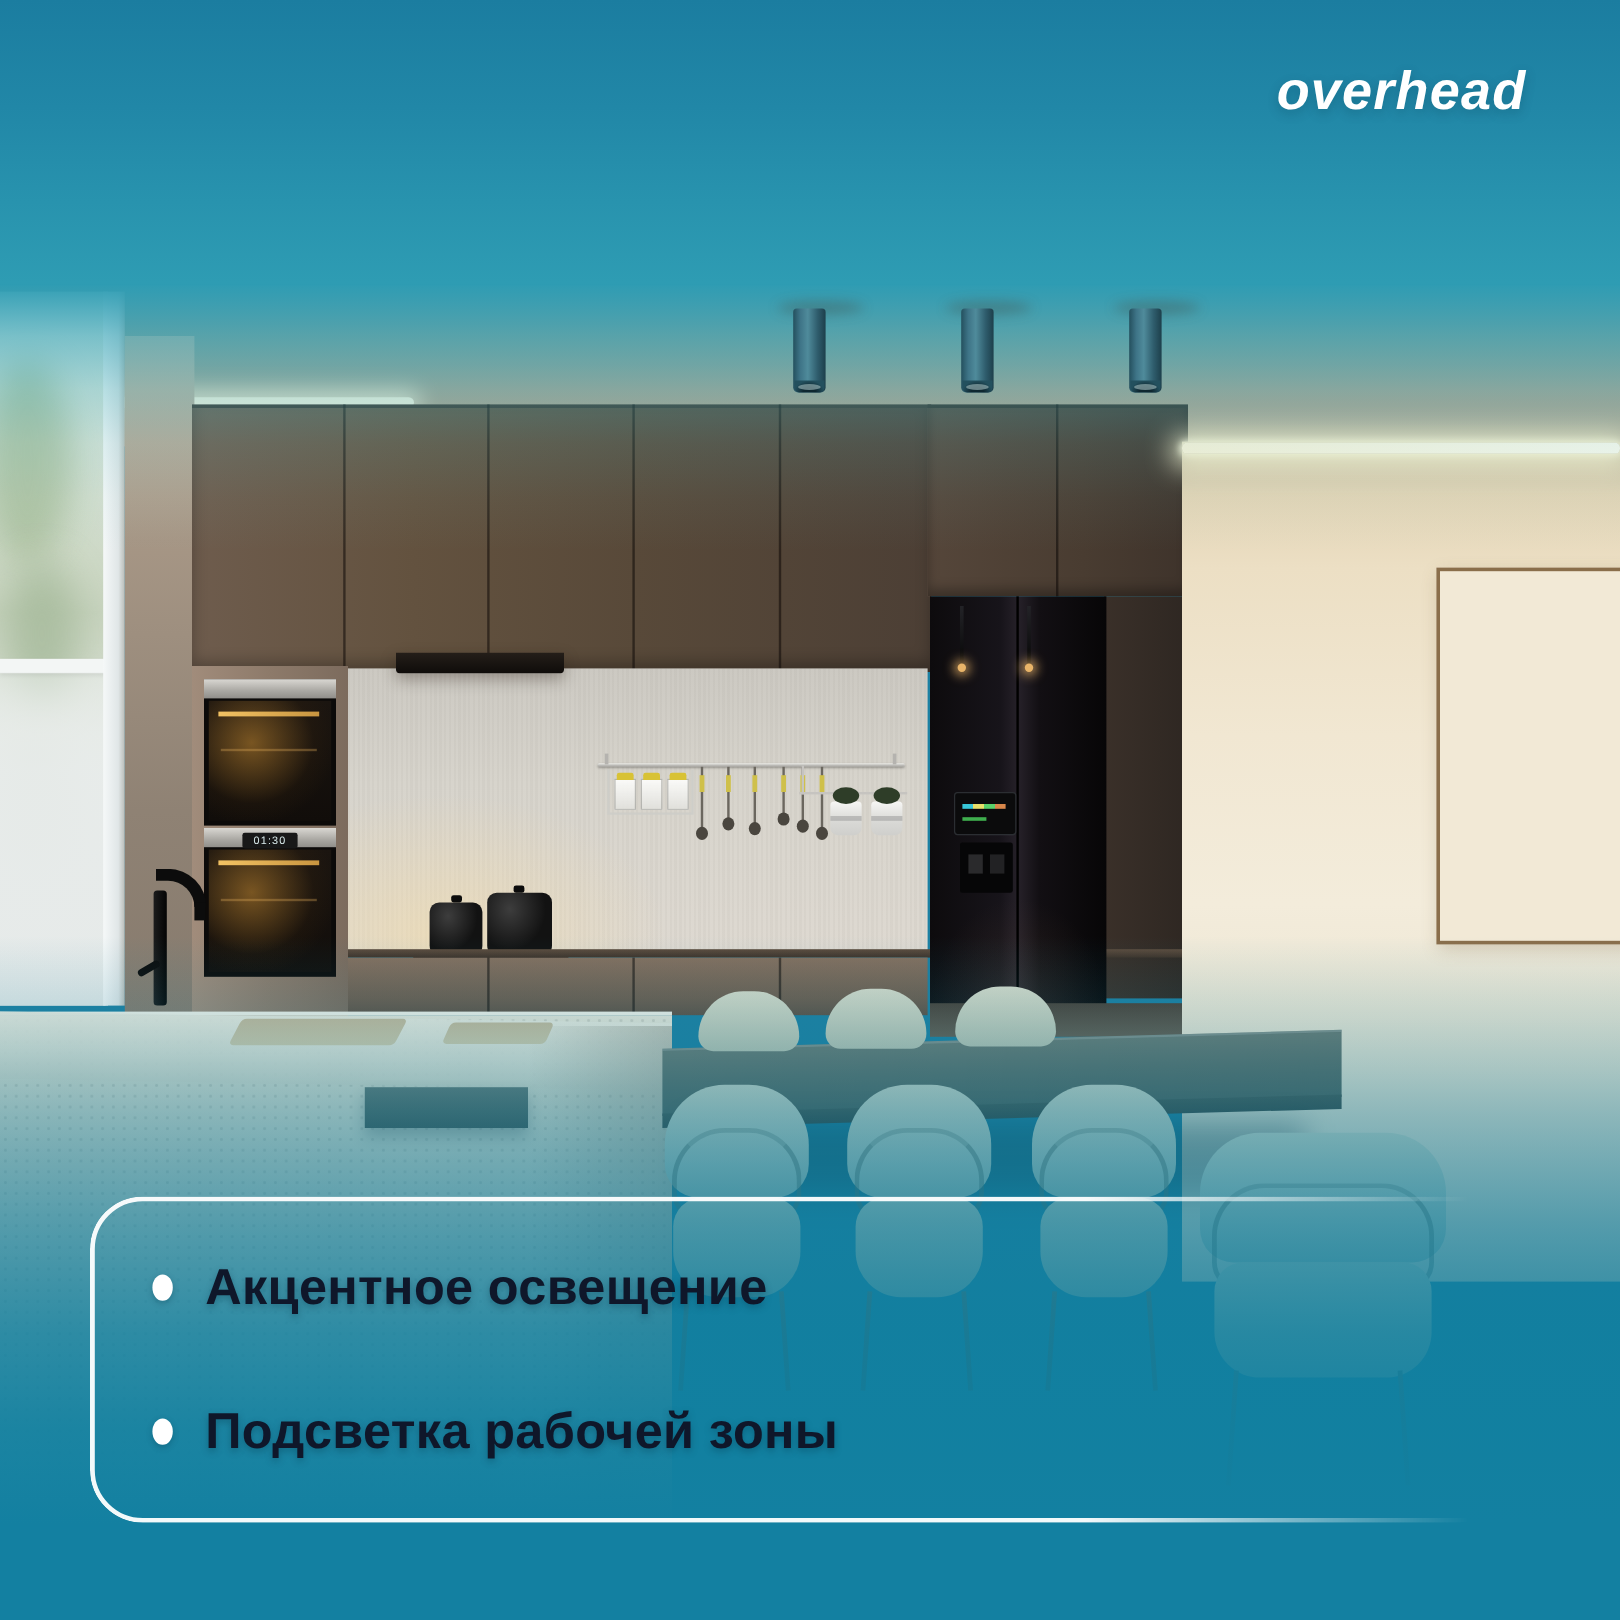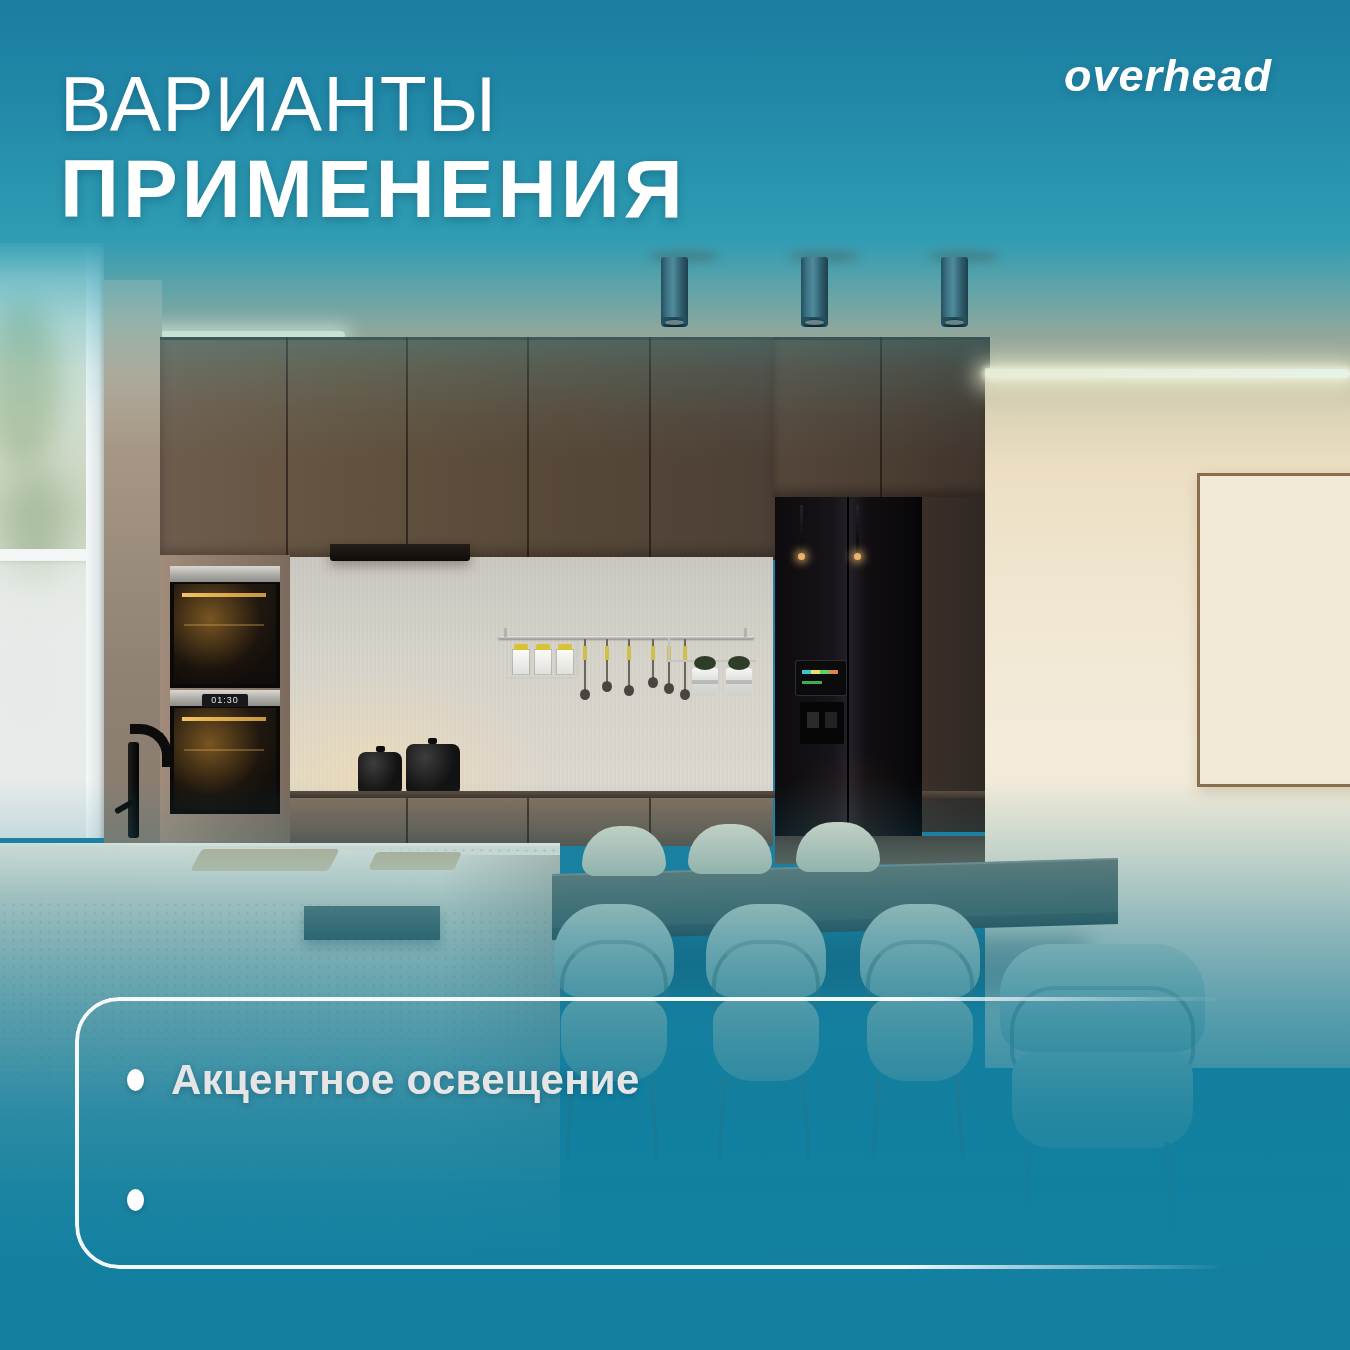--- a/index.html
+++ b/index.html
@@ -209,21 +209,21 @@
   .features{position:absolute;left:75px;top:997px;width:1185px;height:272px;z-index:6;}
   .features-border{position:absolute;inset:0;border:4px solid rgba(255,255,255,.95);border-radius:44px;
     box-shadow:0 3px 16px rgba(0,50,70,.22);
     -webkit-mask-image:linear-gradient(90deg,#000 0%,#000 70%,transparent 97%);
             mask-image:linear-gradient(90deg,#000 0%,#000 70%,transparent 97%);}
   .features ul{position:absolute;inset:0;margin:0;padding:16px 0 16px 52px;list-style:none;
     display:flex;flex-direction:column;justify-content:space-around;}
   .features li{display:flex;align-items:center;}
   .bullet{width:17px;height:22px;border-radius:50%;background:#fff;flex:0 0 auto;
     box-shadow:0 2px 5px rgba(0,50,70,.3);}
-  .feat-label{margin-left:27px;color:#e5e5e5;font-size:42px;font-weight:700;letter-spacing:.3px;
+  .feat-label{margin-left:27px;color:#0f172a;font-size:42px;font-weight:700;letter-spacing:.3px;
     text-shadow:0 2px 6px rgba(0,50,70,.35);}
 </style>
 </head>
 <body>
 
 <div class="poster">
 
   <div class="sc">
     <div class="ceiling"></div>
     <div class="cove"></div>
@@ -355,35 +355,32 @@
     <div class="ov-top"></div>
     <div class="ov-bottom"></div>
     <div class="light-sh ls1"></div>
     <div class="light-sh ls2"></div>
     <div class="light-sh ls3"></div>
     <div class="light li1"></div>
     <div class="light li2"></div>
     <div class="light li3"></div>
   </div>
 
-  <div class="title">
-    <div class="t1">ВАРИАНТЫ</div>
-    <div class="t2">ПРИМЕНЕНИЯ</div>
-  </div>
 
   <div class="logo">
     <div class="sub">overhead</div>
   </div>
 
   <div class="features">
     <div class="features-border"></div>
     <ul>
       <li>
         <span class="bullet"></span>
         <span class="feat-label">Акцентное освещение</span>
       </li>
       <li>
         <span class="bullet"></span>
+        <span class="feat-label">Подсветка рабочей зоны</span>
       </li>
     </ul>
   </div>
 
 </div>
 
 </body></html>

